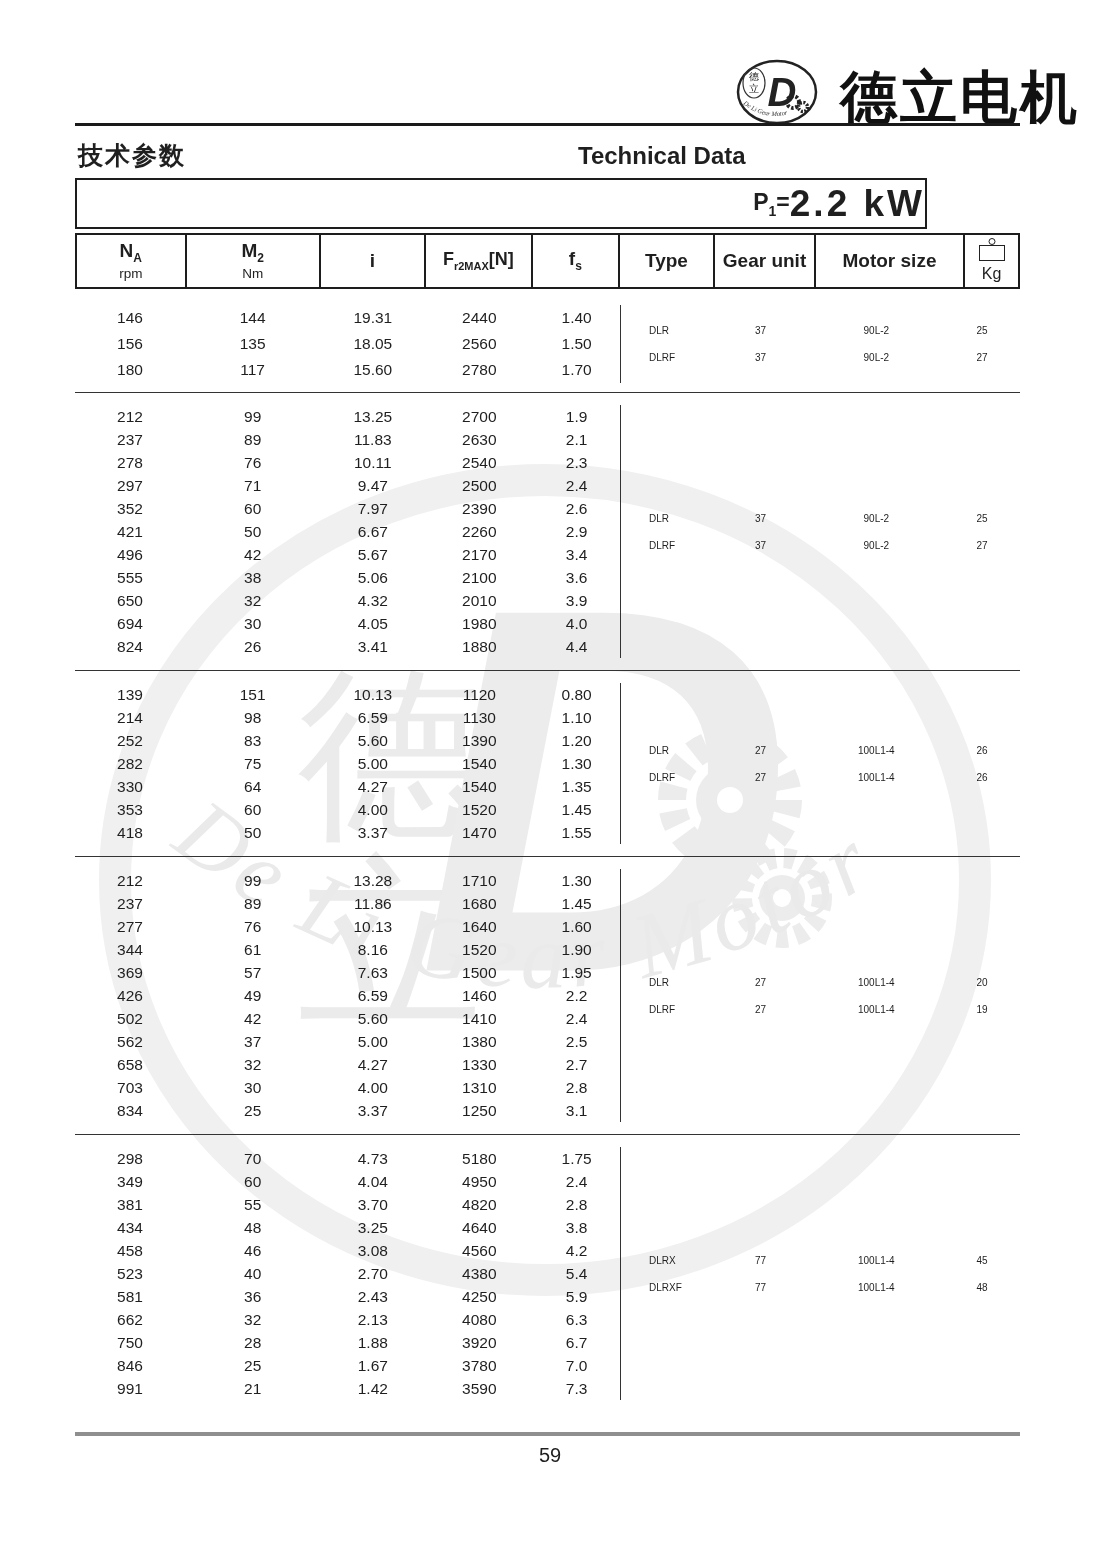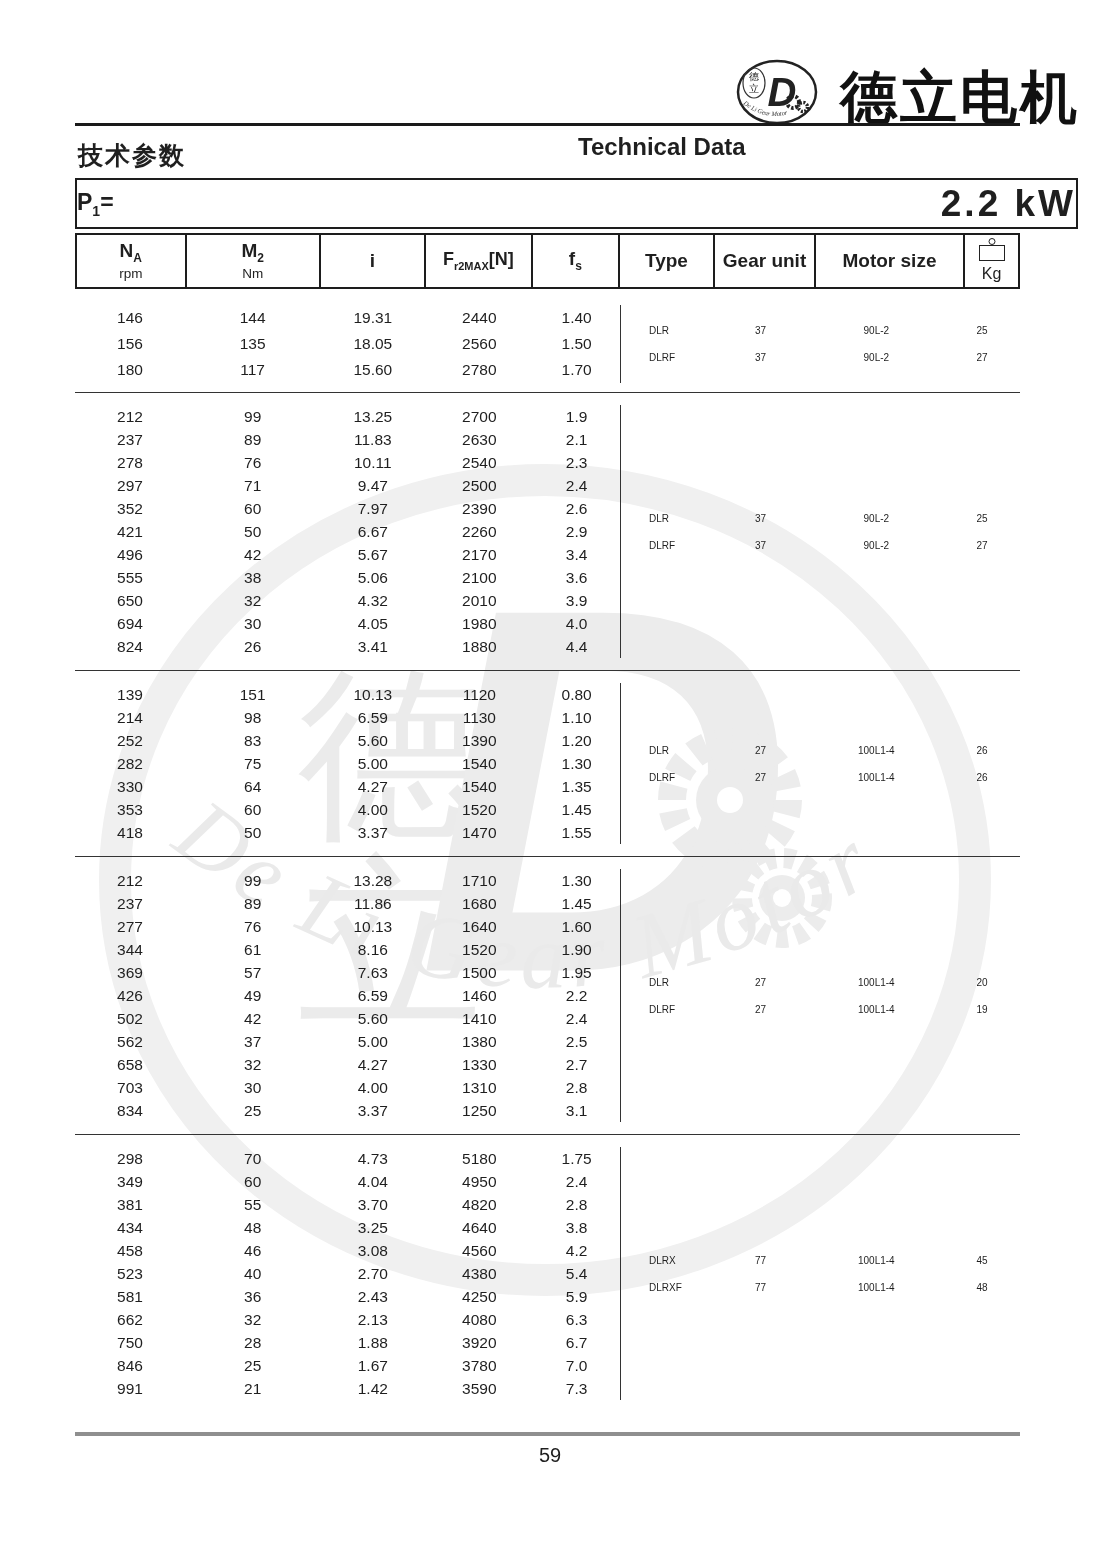--- a/index.html
+++ b/index.html
@@ -13,25 +13,25 @@
   .watermark { position:absolute; left:70px; top:430px; z-index:0; }
   
   .emblem { position:absolute; left:733px; top:56px; }
   .brand {
     position:absolute; left:840px; top:60px;
     font-family:"Liberation Serif", serif; font-weight:bold;
     font-size:57px; letter-spacing:3px; color:#111; white-space:nowrap;
   }
   .header-rule { position:absolute; left:75px; top:123px; width:945px; height:3px; background:#1a1a1a; }
   .section-cn { position:absolute; left:78px; top:139px; font-size:25px; font-weight:bold; letter-spacing:2px; }
-  .section-en { position:absolute; left:578px; top:133px; font-size:24px; font-weight:bold; }
+  .section-en { position:absolute; left:578px; top:142px; font-size:24px; font-weight:bold; }
   
   .power-box {
-    position:absolute; left:75px; top:178px; width:1003px; height:51px;
-    border:2px solid #1d1d1d; display:flex; align-items:center; justify-content:space-between;
+    position:absolute; left:75px; top:178px; width:852px; height:51px;
+    border:2px solid #1d1d1d; display:flex; align-items:center; justify-content:flex-end;
   }
   .p-sm { font-size:23px; font-weight:bold; }
   .p-sm sub { font-size:14px; }
   .p-lg { font-size:37px; font-weight:bold; letter-spacing:3px; }
   
   .thead {
     position:absolute; left:75px; top:233px; width:945px; height:56px;
     border:2px solid #1d1d1d; display:grid;
     grid-template-columns:11.64% 14.29% 11.11% 11.43% 9.2% 10.16% 10.69% 15.87% 5.61%;
     background:#fff;

